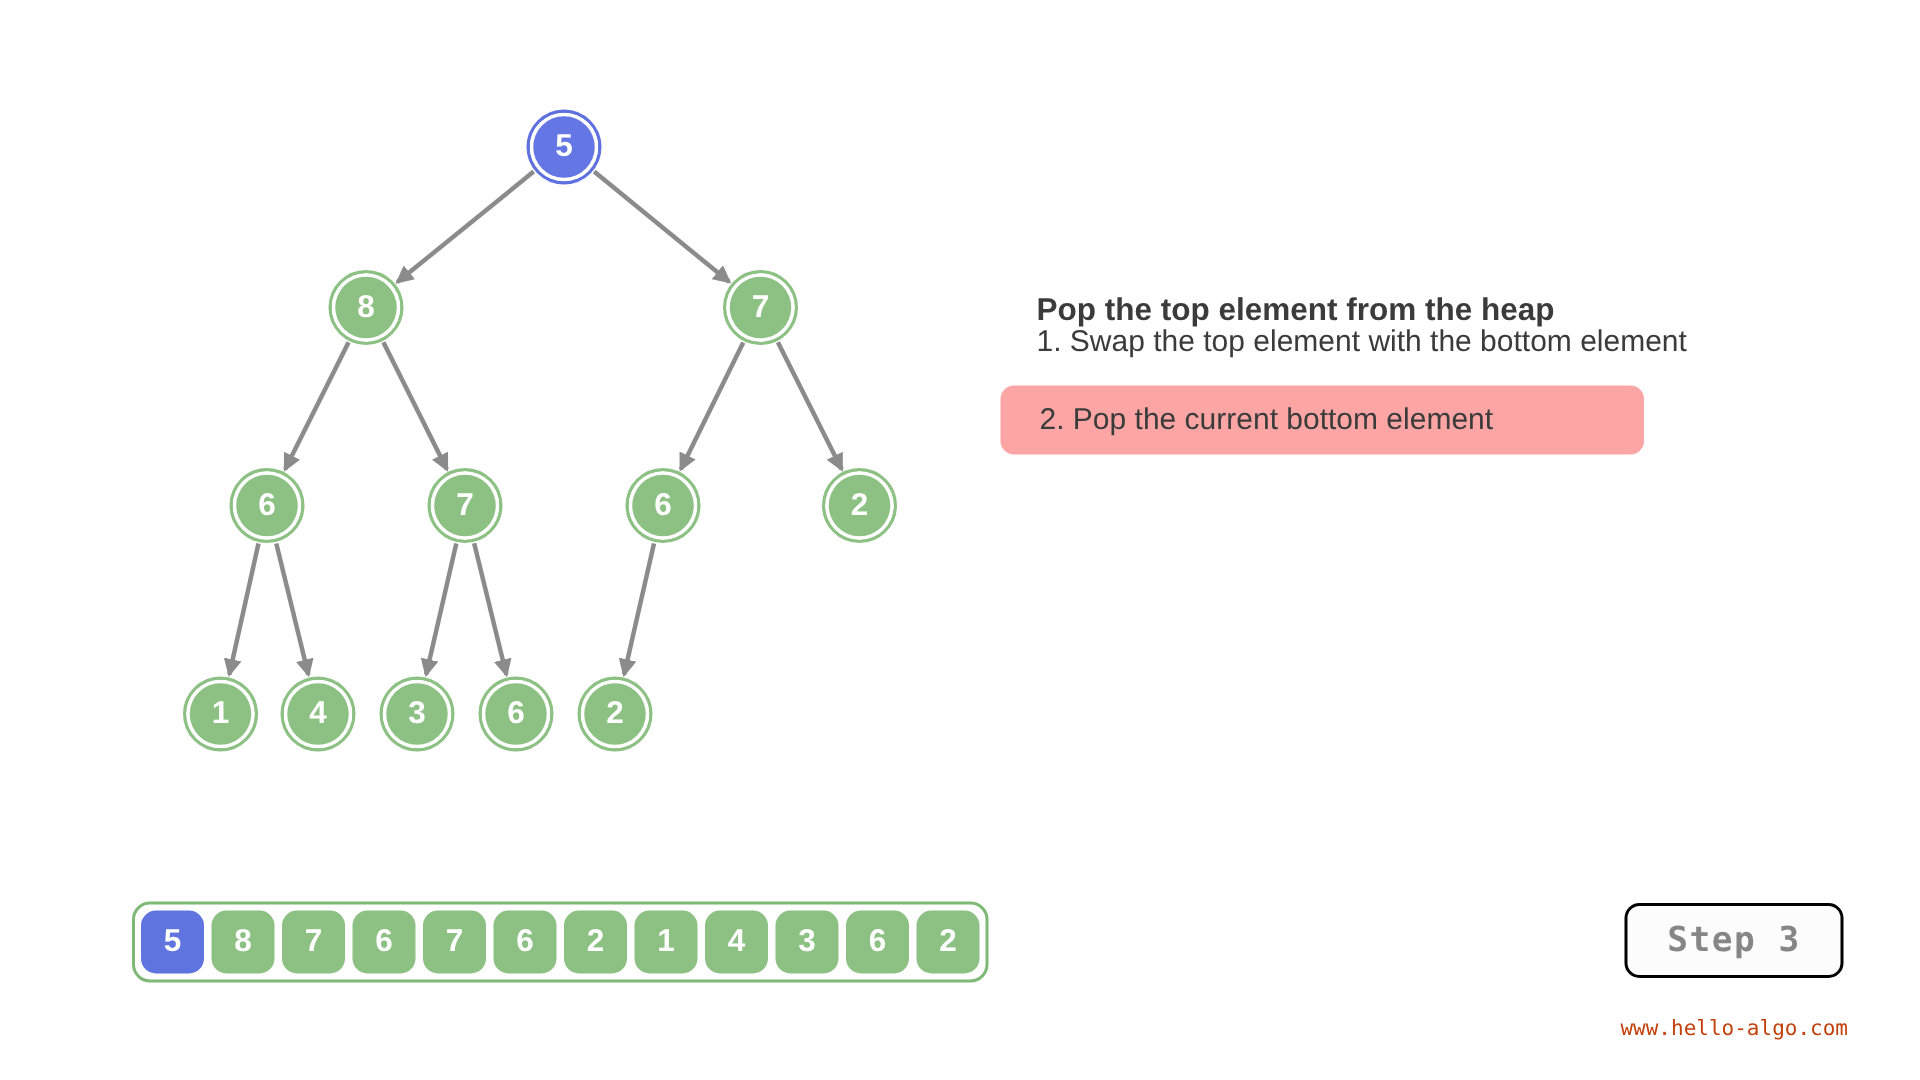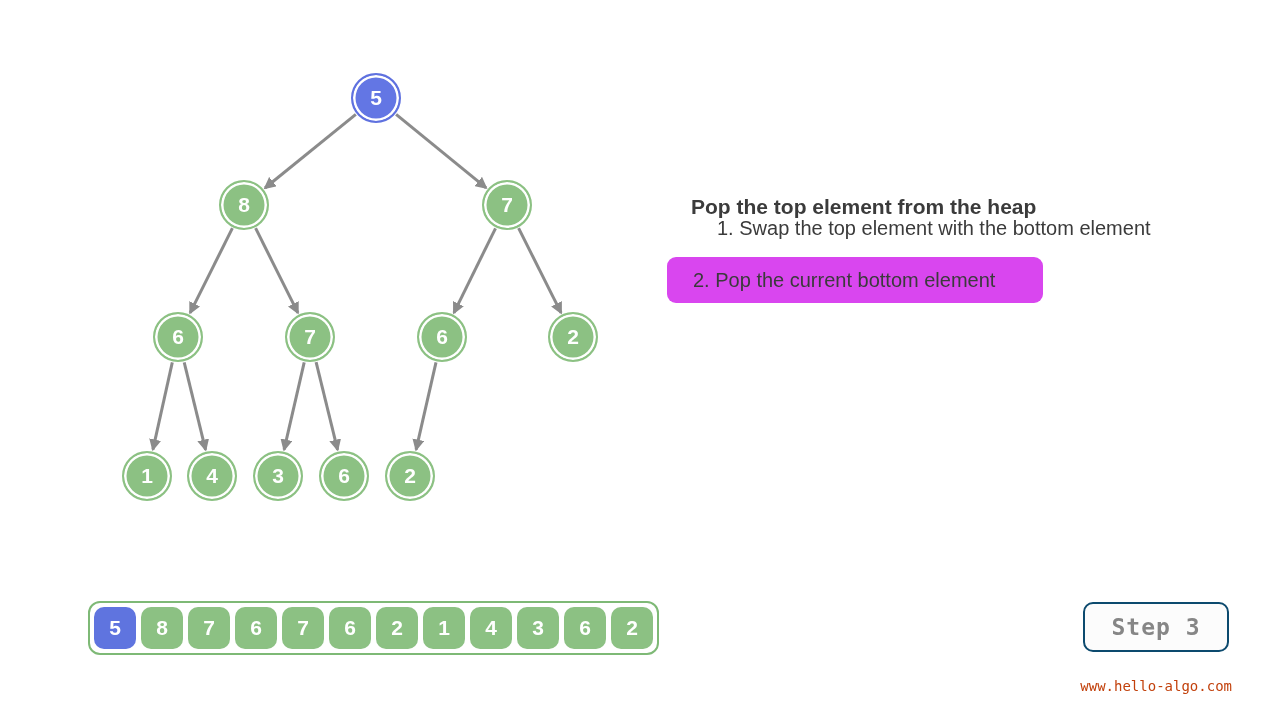--- a/index.html
+++ b/index.html
@@ -18,44 +18,44 @@
     color:#ffffff; font-weight:bold; font-size:21px;
     display:flex; align-items:center; justify-content:center;
   }
   .node.blue { border-color:#5F71DF; background:#6376E4; }
   
   .panel-title {
     position:absolute; left:691px; top:166px;
     font-size:21px; font-weight:bold; color:#3B3B3B; line-height:26px;margin-top:28px;
   }
   .instr-1 {
-    position:absolute; left:717px; top:216px;
+    position:absolute; left:691px; top:216px;
     font-size:20px; color:#3B3B3B; line-height:24px;
   }
   .instr-2 {
-    position:absolute; left:667px; top:257px; width:376px; height:46px;
-    background:#d946ef; border-radius:9px;
+    position:absolute; left:667px; top:257px; width:429px; height:46px;
+    background:#fca5a5; border-radius:9px;
     font-size:20px; color:#3B3B3B; line-height:46px; padding-left:26px;
   }
   
   .array {
     position:absolute; left:88px; top:601px;
     display:flex; gap:5px; padding:4px;
     border:2px solid #7EB976; border-radius:12px; background:#ffffff;
   }
   .cell {
     width:42px; height:42px; border-radius:10px; background:#8CC183;
     color:#ffffff; font-weight:bold; font-size:21px;
     display:flex; align-items:center; justify-content:center;
   }
   .cell.blue { background:#5F74DF; }
   
   .step-btn {
     position:absolute; left:1083px; top:602px; width:146px; height:50px;
-    border:2px solid #0c4a6e; border-radius:10px; background:#FCFCFC;
+    border:2px solid #000000; border-radius:10px; background:#FCFCFC;
     color:#868686; font-family:"DejaVu Sans Mono", monospace;
     font-weight:bold; font-size:23px; letter-spacing:1px;
     display:flex; align-items:center; justify-content:center;
   }
   .watermark {
     position:absolute; right:48px; top:678px;
     font-family:"DejaVu Sans Mono", monospace;
     font-size:14px; color:#c2410c;
   }
 </style>

